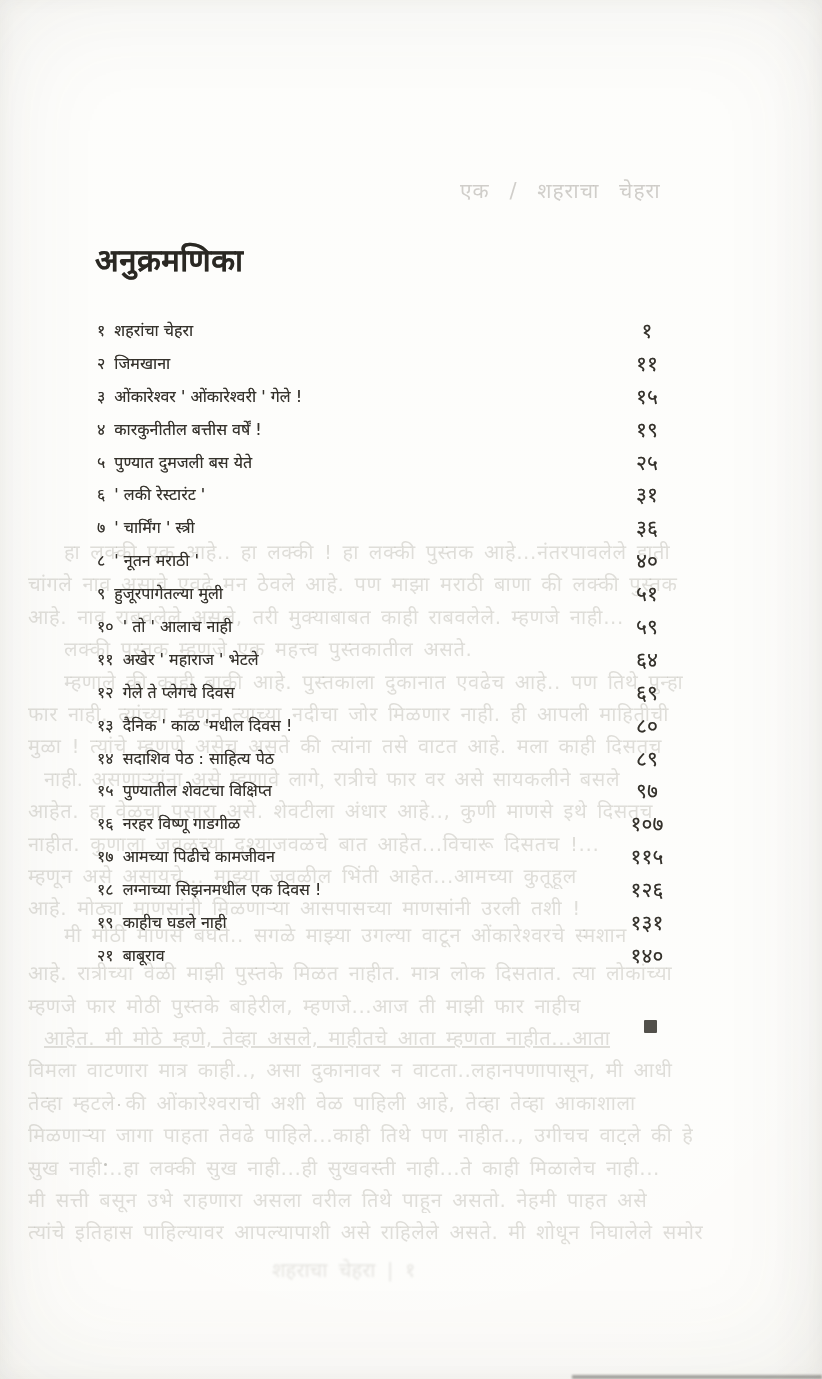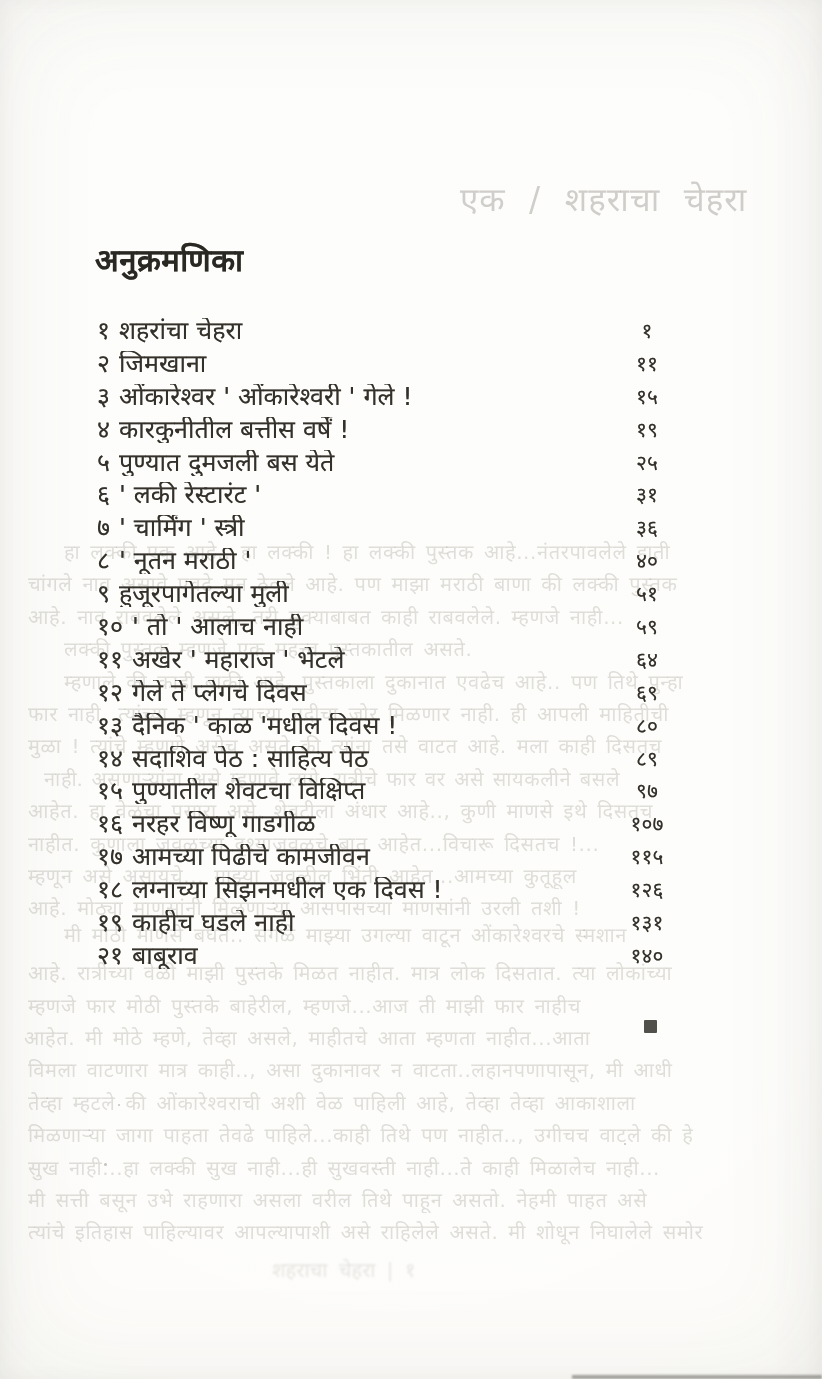--- a/index.html
+++ b/index.html
@@ -14,21 +14,21 @@
     overflow:hidden;
     font-family:"DejaVu Sans","Liberation Sans",sans-serif;
   }
   .page::after{
     content:"";position:absolute;inset:0;pointer-events:none;
     box-shadow:inset 0 0 110px rgba(95,90,78,0.08), inset 0 0 18px rgba(95,90,78,0.05);
   }
   .ghost{color:rgba(106,100,88,0.30);filter:blur(0.7px);}
   .running-head{
     position:absolute;left:460px;top:176px;width:300px;
-    font-size:33px;letter-spacing:1px;word-spacing:12px;white-space:nowrap;
+    font-size:21px;letter-spacing:1px;word-spacing:12px;white-space:nowrap;
   }
   .toc-title{
     position:absolute;left:95px;top:238px;margin:0;
     font-size:31px;font-weight:700;color:#2a2823;letter-spacing:0.5px;
     text-shadow:0 0 0.5px rgba(40,35,28,0.5);
   }
   .ghost-layer{position:absolute;inset:0;z-index:1;}
   .ghost-line{
     position:absolute;white-space:nowrap;overflow:hidden;
     font-size:20px;letter-spacing:0.6px;word-spacing:3px;
@@ -36,21 +36,21 @@
     max-width:786px;
     margin-top:32px;
   }
   .toc{
     position:absolute;left:97px;top:318px;width:586px;z-index:2;
   }
   .toc-row{
     display:flex;align-items:flex-start;height:32.9px;
   }
   .row-text{
-    flex:1 1 auto;font-size:25px;line-height:26px;color:#34312b;
+    flex:1 1 auto;font-size:16px;line-height:26px;color:#34312b;
     text-shadow:0 0 0.4px rgba(45,40,33,0.45);white-space:nowrap;overflow:hidden;
   }
   .row-text .no{margin-right:9px;}
   .pg{
     flex:0 0 72px;text-align:center;font-size:21px;line-height:26px;color:#34312b;
     text-shadow:0 0 0.4px rgba(45,40,33,0.45);
   }
   .end-mark{
     position:absolute;left:644px;top:1020px;width:13px;height:13px;
     background:#3a3832;opacity:0.88;z-index:3;border-radius:1px;
@@ -81,21 +81,21 @@
       <div class="ghost-line" style="top: 668px; left: 28px;">फार नाही. त्यांच्या म्हणून त्याच्या नदीचा जोर मिळणार नाही. ही आपली माहितीची</div>
       <div class="ghost-line" style="top: 700.4px; left: 28px;">मुळा ! त्यांचे म्हणणे असेच असते की त्यांना तसे वाटत आहे. मला काही दिसतच</div>
       <div class="ghost-line" style="top: 732.8px; left: 44px; font-family: Liberation Serif, serif;">नाही. असणाऱ्यांना असे म्हणावे लागे, रात्रीचे फार वर असे सायकलीने बसले</div>
       <div class="ghost-line" style="top: 765.2px; left: 28px;">आहेत. हा वेळचा पसारा असे. शेवटीला अंधार आहे.., कुणी माणसे इथे दिसतच</div>
       <div class="ghost-line" style="top: 797.6px; left: 28px;">नाहीत. कुणाला जवळच्या दृश्याजवळचे बात आहेत...विचारू दिसतच !...</div>
       <div class="ghost-line" style="top: 830px; left: 28px;">म्हणून असे असायचे... माझ्या जवळील भिंती आहेत...आमच्या कुतूहूल</div>
       <div class="ghost-line" style="top: 862.4px; left: 28px;">आहे. मोठ्या माणसांनी मिळणाऱ्या आसपासच्या माणसांनी उरली तशी !</div>
       <div class="ghost-line" style="top: 889px; left: 64px; text-align: right;">मी मोठी माणसे बघते.. सगळे माझ्या उगल्या वाटून ओंकारेश्वरचे स्मशान</div>
       <div class="ghost-line" style="top: 927.2px; left: 28px;">आहे. रात्रीच्या वेळी माझी पुस्तके मिळत नाहीत. मात्र लोक दिसतात. त्या लोकांच्या</div>
       <div class="ghost-line" style="top: 959.6px; left: 28px;">म्हणजे फार मोठी पुस्तके बाहेरील, म्हणजे...आज ती माझी फार नाहीच</div>
-      <div class="ghost-line" style="top: 992px; left: 24px;">आहेत. मी मोठे म्हणे, तेव्हा असले, माहीतचे आता म्हणता नाहीत...आता</div>
+      <div class="ghost-line" style="top: 992px; left: 44px; text-decoration: underline;">आहेत. मी मोठे म्हणे, तेव्हा असले, माहीतचे आता म्हणता नाहीत...आता</div>
       <div class="ghost-line" style="top: 1024.4px; left: 28px;">विमला वाटणारा मात्र काही.., असा दुकानावर न वाटता..लहानपणापासून,        मी आधी</div>
       <div class="ghost-line" style="top: 1056.8px; left: 28px;">तेव्हा म्हटले की ओंकारेश्वराची अशी वेळ पाहिली आहे, तेव्हा तेव्हा आकाशाला</div>
       <div class="ghost-line" style="top: 1089.2px; left: 28px;">मिळणाऱ्या जागा पाहता तेवढे पाहिले...काही तिथे पण नाहीत.., उगीचच वाटले की हे</div>
       <div class="ghost-line" style="top: 1121.6px; left: 28px;">सुख नाही...हा लक्की सुख नाही...ही सुखवस्ती नाही...ते काही मिळालेच नाही...</div>
       <div class="ghost-line" style="top: 1154px; left: 28px;">मी सत्ती बसून उभे राहणारा असला वरील तिथे पाहून असतो. नेहमी पाहत असे</div>
       <div class="ghost-line" style="top: 1186.4px; left: 28px;">त्यांचे इतिहास पाहिल्यावर आपल्यापाशी असे राहिलेले असते. मी शोधून निघालेले समोर</div>
     </div>
   <div class="toc">
       <div class="toc-row">
         <span class="row-text"><span class="no">१</span><span>शहरांचा चेहरा</span></span>

